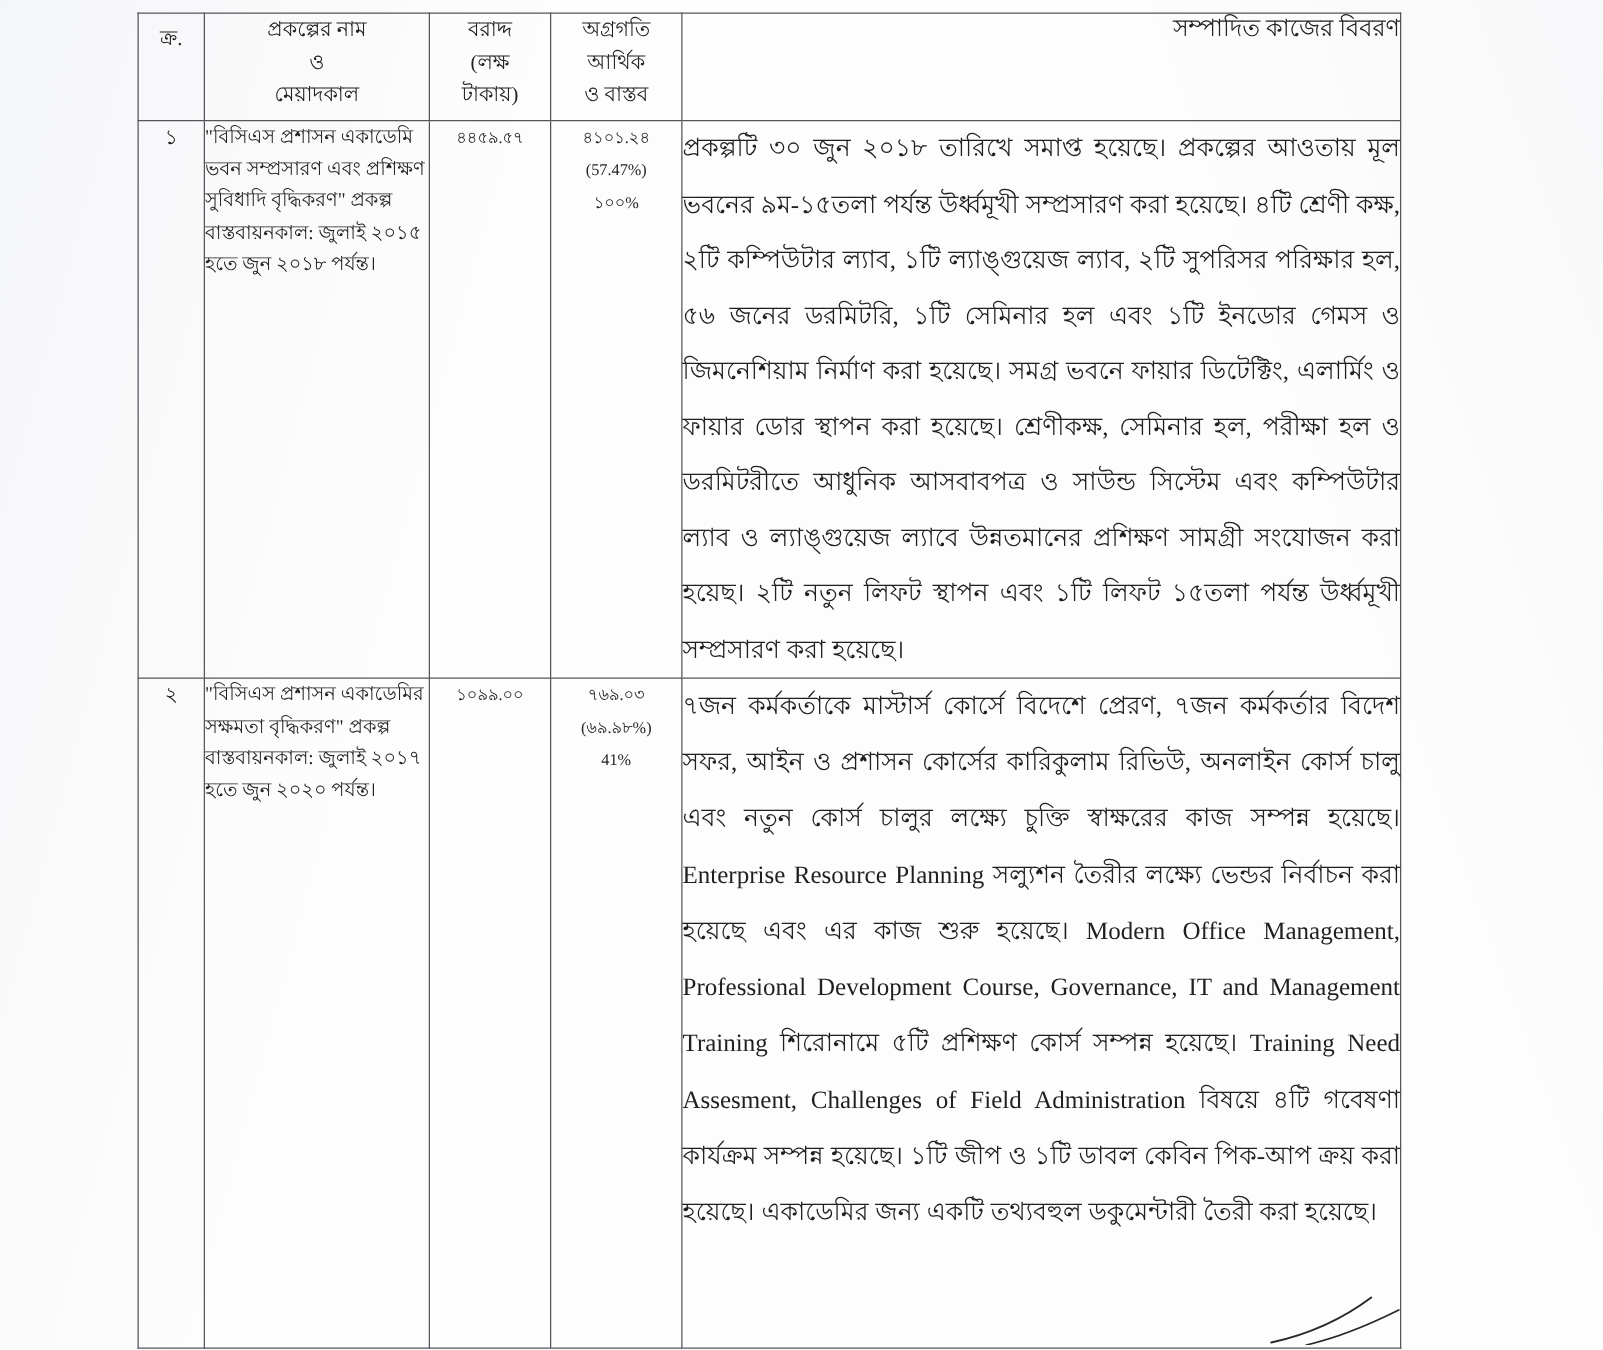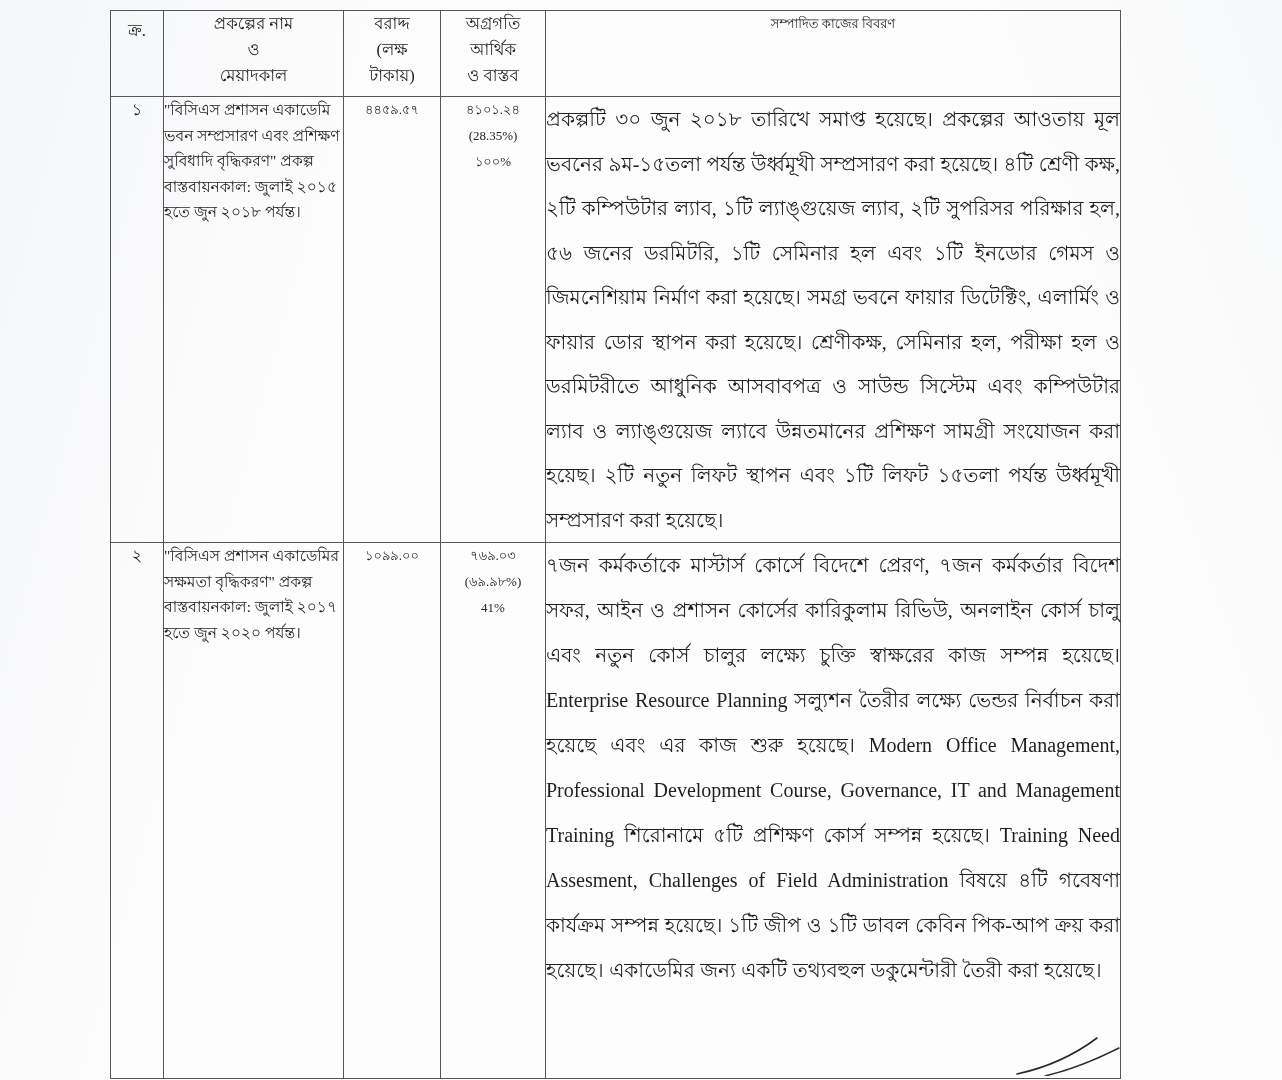--- a/index.html
+++ b/index.html
@@ -49,22 +49,22 @@
   .hdr-cell {
     text-align: center;
     font-size: 16.5px;
     line-height: 26px;
     padding: 6px 4px 8px 4px;
     height: 78px;
     color: #232321;
   }
   .hdr-cell.sl { padding-top: 7px; }
   .hdr-desc {
-    text-align: center;
-    font-size: 13px;
+    text-align: right;
+    font-size: 19px;
     line-height: 26px;
     padding-top: 7px;
   }
 
   .cell-sl {
     text-align: center;
     font-size: 16px;
     padding: 10px 0 0 0;
     color: #242422;
   }
@@ -144,21 +144,21 @@
         </th>
       </tr>
     </thead>
     <tbody>
       <tr>
         <td class="cell-sl">১</td>
         <td class="cell-name r1-name-cell">"বিসিএস প্রশাসন একাডেমি ভবন সম্প্রসারণ এবং প্রশিক্ষণ সুবিধাদি বৃদ্ধিকরণ"  প্রকল্প বাস্তবায়নকাল: জুলাই ২০১৫ হতে জুন ২০১৮ পর্যন্ত।</td>
         <td class="cell-num">৪৪৫৯.৫৭</td>
         <td class="cell-num">
           <span class="sl-pad">৪১০১.২৪</span>
-          <span class="sl-pad">(28.35%)</span>
+          <span class="sl-pad">(57.47%)</span>
           <span class="sl-pad">১০০%</span>
         </td>
         <td class="cell-desc">প্রকল্পটি ৩০ জুন ২০১৮ তারিখে সমাপ্ত হয়েছে। প্রকল্পের আওতায় মূল ভবনের ৯ম-১৫তলা পর্যন্ত উর্ধ্বমূখী সম্প্রসারণ করা হয়েছে। ৪টি শ্রেণী কক্ষ, ২টি কম্পিউটার ল্যাব, ১টি ল্যাঙ্গুয়েজ ল্যাব, ২টি সুপরিসর পরিক্ষার হল, ৫৬ জনের ডরমিটরি, ১টি সেমিনার হল এবং ১টি ইনডোর গেমস ও জিমনেশিয়াম নির্মাণ করা হয়েছে। সমগ্র ভবনে ফায়ার ডিটেক্টিং, এলার্মিং ও ফায়ার ডোর স্থাপন করা হয়েছে। শ্রেণীকক্ষ,  সেমিনার হল, পরীক্ষা হল ও ডরমিটরীতে আধুনিক আসবাবপত্র ও সাউন্ড সিস্টেম এবং কম্পিউটার ল্যাব ও ল্যাঙ্গুয়েজ ল্যাবে উন্নতমানের প্রশিক্ষণ সামগ্রী সংযোজন করা হয়েছ। ২টি নতুন লিফট স্থাপন এবং ১টি লিফট ১৫তলা পর্যন্ত উর্ধ্বমূখী সম্প্রসারণ করা হয়েছে।</td>
       </tr>
       <tr>
         <td class="cell-sl">২</td>
         <td class="cell-name r2-name-cell">"বিসিএস প্রশাসন একাডেমির সক্ষমতা বৃদ্ধিকরণ"  প্রকল্প বাস্তবায়নকাল: জুলাই ২০১৭ হতে জুন ২০২০ পর্যন্ত।</td>
         <td class="cell-num">১০৯৯.০০</td>
         <td class="cell-num">
           <span class="sl-pad">৭৬৯.০৩</span>

